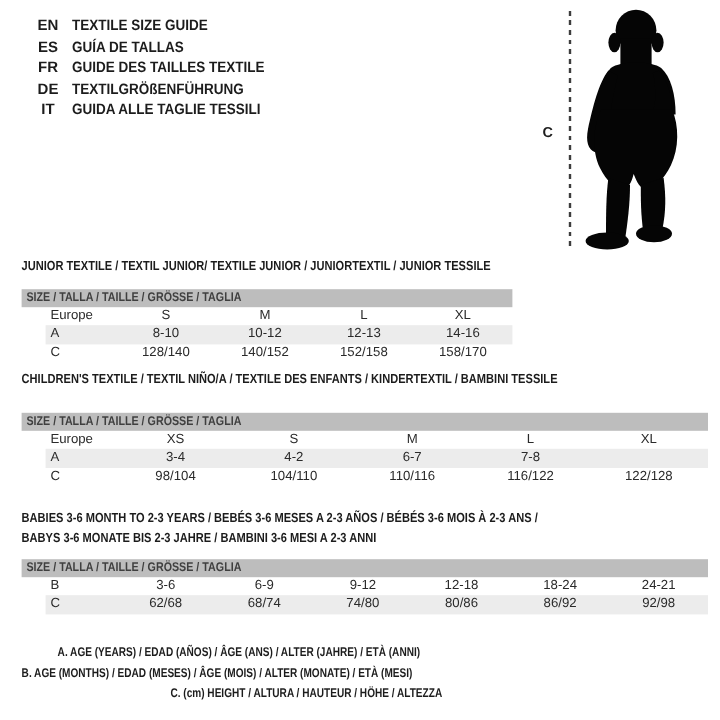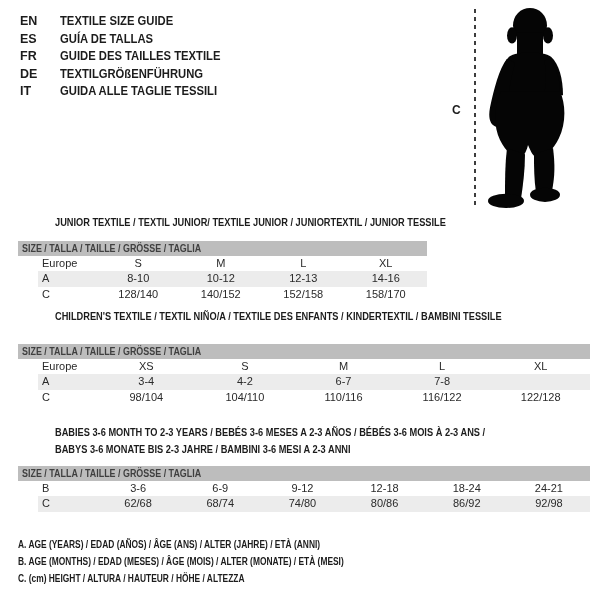--- a/index.html
+++ b/index.html
@@ -3,49 +3,49 @@
 <meta charset="utf-8">
 <style>
   html,body{margin:0;padding:0;background:#fff;}
   #page{
     position:relative;width:600px;height:600px;background:#fff;overflow:hidden;
     font-family:"Liberation Sans","DejaVu Sans",sans-serif;color:#1c1c1c;
   }
   
   #lang-block{position:absolute;left:20px;top:13px;}
   .lang-row{display:flex;height:17.5px;line-height:17.5px;font-size:12.5px;font-weight:700;}
-  .lang-code{width:40px;flex:0 0 40px;}
+  .lang-code{width:40px;flex:0 0 40px;text-align:center;}
   .lang-label{white-space:nowrap;display:inline-block;transform:scaleX(0.9);transform-origin:0 50%;}
   
   #measure-line{
     position:absolute;left:474px;top:9px;width:2px;height:197px;
     background:repeating-linear-gradient(to bottom,#3d3d3d 0 4px,transparent 4px 8px);
   }
   #measure-label{position:absolute;left:452px;top:103px;font-size:12px;font-weight:700;}
   #baby-svg{position:absolute;left:481px;top:6px;}
   
   .sec-title{
     position:absolute;left:18px;font-size:11px;font-weight:700;white-space:nowrap;
-    line-height:17px;letter-spacing:0;margin-left:37px;
+    line-height:17px;letter-spacing:0;
   }
   .sqz{display:inline-block;transform:scaleX(0.84);transform-origin:0 50%;white-space:nowrap;}
   
   .size-table{position:absolute;left:18px;}
   .band{
     height:15px;line-height:15px;background:var(--band,#bdbdbd);
     font-size:10.5px;font-weight:700;color:#3f3f3f;padding-left:4px;overflow:hidden;
   }
   .band .sqz{transform:scaleX(0.85);}
   .trow{display:grid;height:15.3px;line-height:15.3px;font-size:11px;color:#2a2a2a;margin-left:20px;}
   .trow:nth-child(even){background:var(--altrow,#ececec);}
   .tcell{text-align:center;overflow:hidden;white-space:nowrap;}
   .tcell.label{text-align:left;padding-left:4px;}
   
   #footnotes{position:absolute;left:18px;top:536px;}
-  .note{height:17.2px;line-height:17.2px;font-size:10.5px;font-weight:700;white-space:nowrap;}
+  .note{height:17.2px;line-height:17.2px;font-size:10.5px;font-weight:700;white-space:nowrap;text-align:right;}
   .note .sqz{transform:scaleX(0.8);}
 </style>
 </head>
 <body>
 
 <div id="page">
 
   <div id="lang-block">
     <div class="lang-row">
       <span class="lang-code">EN</span>

